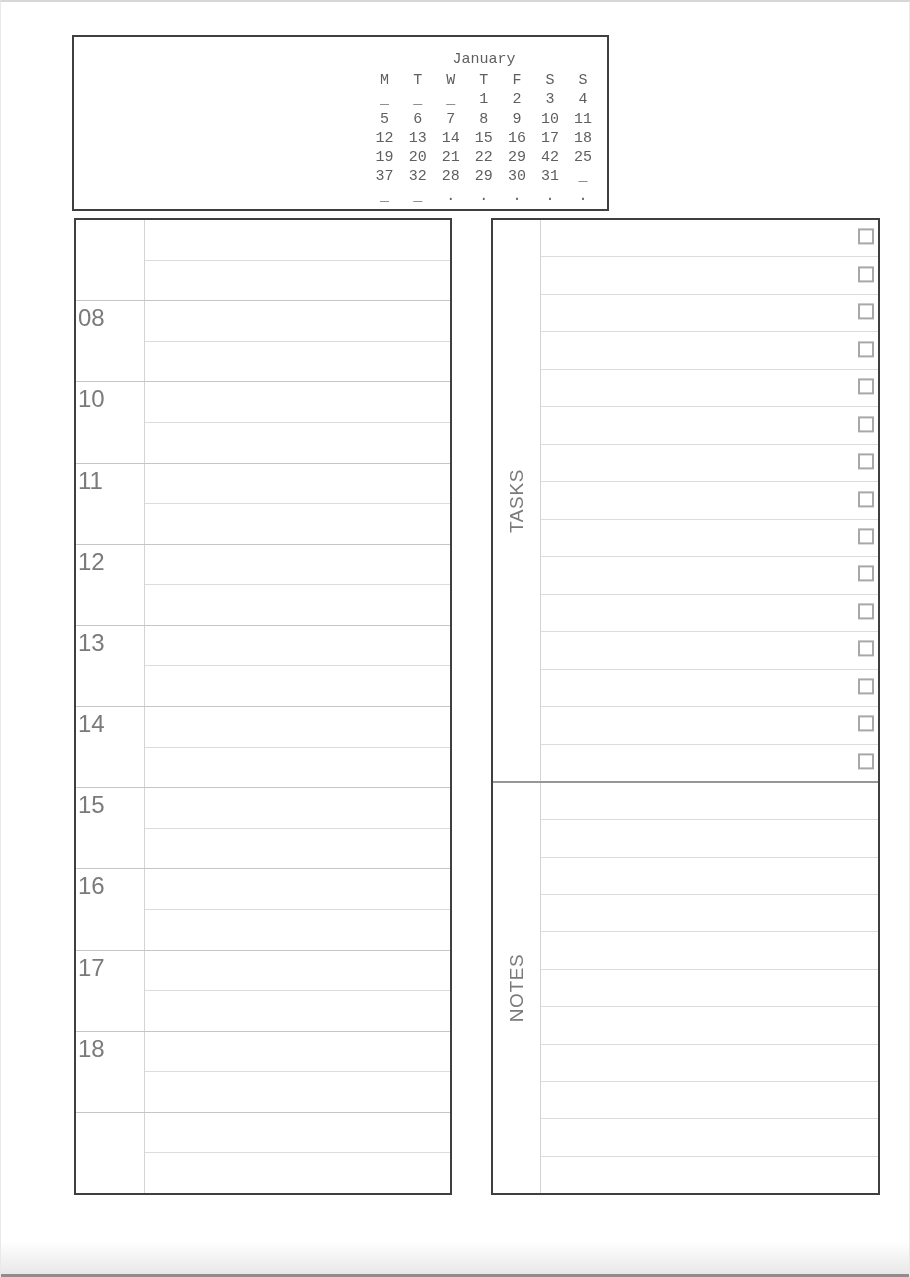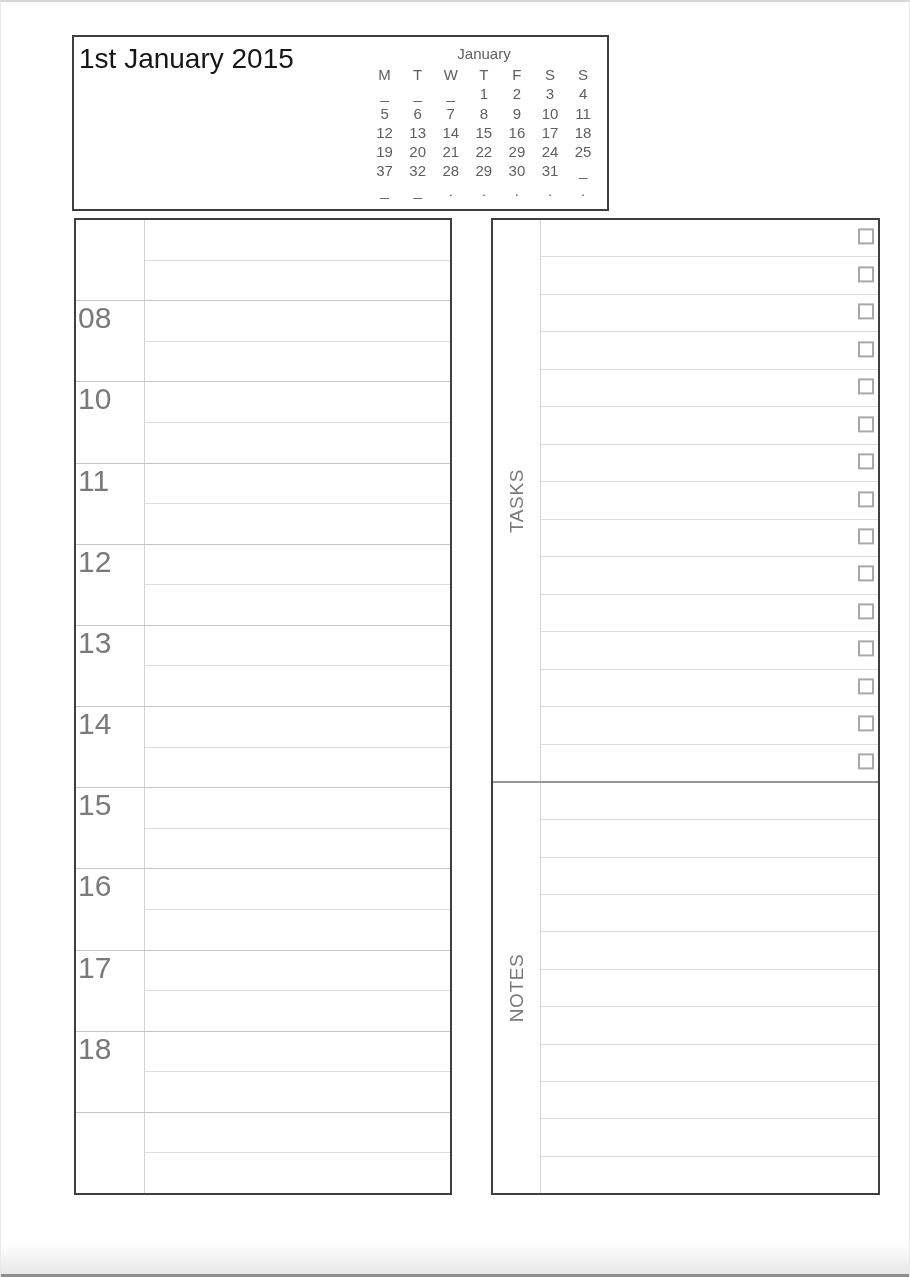--- a/index.html
+++ b/index.html
@@ -9,37 +9,37 @@
     border-top:2px solid #d7d7d7; border-left:1px solid #e9e9e9; border-right:1px solid #e9e9e9;
     font-family:"Liberation Sans", sans-serif;
   }
 
   
   .header-box {
     position:absolute; left:71px; top:33px; width:537px; height:176px;
     border:2px solid #3f3f3f; box-sizing:border-box;
   }
   .date-title { position:absolute; left:5px; top:3px; font-size:28px; line-height:37px; color:#161616; }
-  .mini-cal { position:absolute; right:7px; top:5px; width:232px; }
+  .mini-cal { position:absolute; right:7px; top:11px; width:232px;font-family:Liberation Mono, monospace; }
   .cal-title { font-size:15px; color:#5f5f5f; text-align:center; height:23px; line-height:23px; }
   .cal-grid { display:grid; grid-template-columns:repeat(7, 33.1px); grid-auto-rows:19.3px; }
   .cal-cell { font-size:15px; color:#5f5f5f; text-align:center; line-height:19px; }
   .cal-cell.head { color:#5f5f5f; }
 
   
   .schedule-panel {
     position:absolute; left:73px; top:216px; width:378px; height:977px;
     border:2px solid #3f3f3f; box-sizing:border-box;
     display:flex; flex-direction:column;
   }
   .hour-block { flex:1 1 0; display:flex; min-height:0; }
   .hour-block + .hour-block { border-top:1px solid #c6c6c6; }
   .hour-label {
     width:69px; box-sizing:border-box; border-right:1px solid #d4d4d4;
-    font-size:30px; line-height:26px; color:#7a7a7a; padding:4px 0 0 2px;
+    font-size:24px; line-height:26px; color:#7a7a7a; padding:4px 0 0 2px;
   }
   .block-content { flex:1 1 0; display:flex; flex-direction:column; min-width:0; }
   .half { flex:1 1 0; }
   .half.b { border-top:1px solid #dcdcdc; }
 
   
   .right-panel {
     position:absolute; left:490px; top:216px; width:389px; height:977px;
     border:2px solid #3f3f3f; box-sizing:border-box;
     display:flex; flex-direction:column;
@@ -69,21 +69,20 @@
     border-bottom:3px solid #8d8d8d;
   }
 </style>
 </head>
 <body>
 
 <div class="page">
 
   <div class="header-box">
     <div class="date-title">
-      <div>1st January 2015</div>
     </div>
     <div class="mini-cal">
       <div class="cal-title">January</div>
       <div class="cal-grid">
           <div class="cal-cell head">M</div>
           <div class="cal-cell head">T</div>
           <div class="cal-cell head">W</div>
           <div class="cal-cell head">T</div>
           <div class="cal-cell head">F</div>
           <div class="cal-cell head">S</div>
@@ -107,21 +106,21 @@
           <div class="cal-cell">14</div>
           <div class="cal-cell">15</div>
           <div class="cal-cell">16</div>
           <div class="cal-cell">17</div>
           <div class="cal-cell">18</div>
           <div class="cal-cell">19</div>
           <div class="cal-cell">20</div>
           <div class="cal-cell">21</div>
           <div class="cal-cell">22</div>
           <div class="cal-cell">29</div>
-          <div class="cal-cell">24</div>
+          <div class="cal-cell">42</div>
           <div class="cal-cell">25</div>
           <div class="cal-cell">37</div>
           <div class="cal-cell">32</div>
           <div class="cal-cell">28</div>
           <div class="cal-cell">29</div>
           <div class="cal-cell">30</div>
           <div class="cal-cell">31</div>
           <div class="cal-cell">_</div>
           <div class="cal-cell">_</div>
           <div class="cal-cell">_</div>

